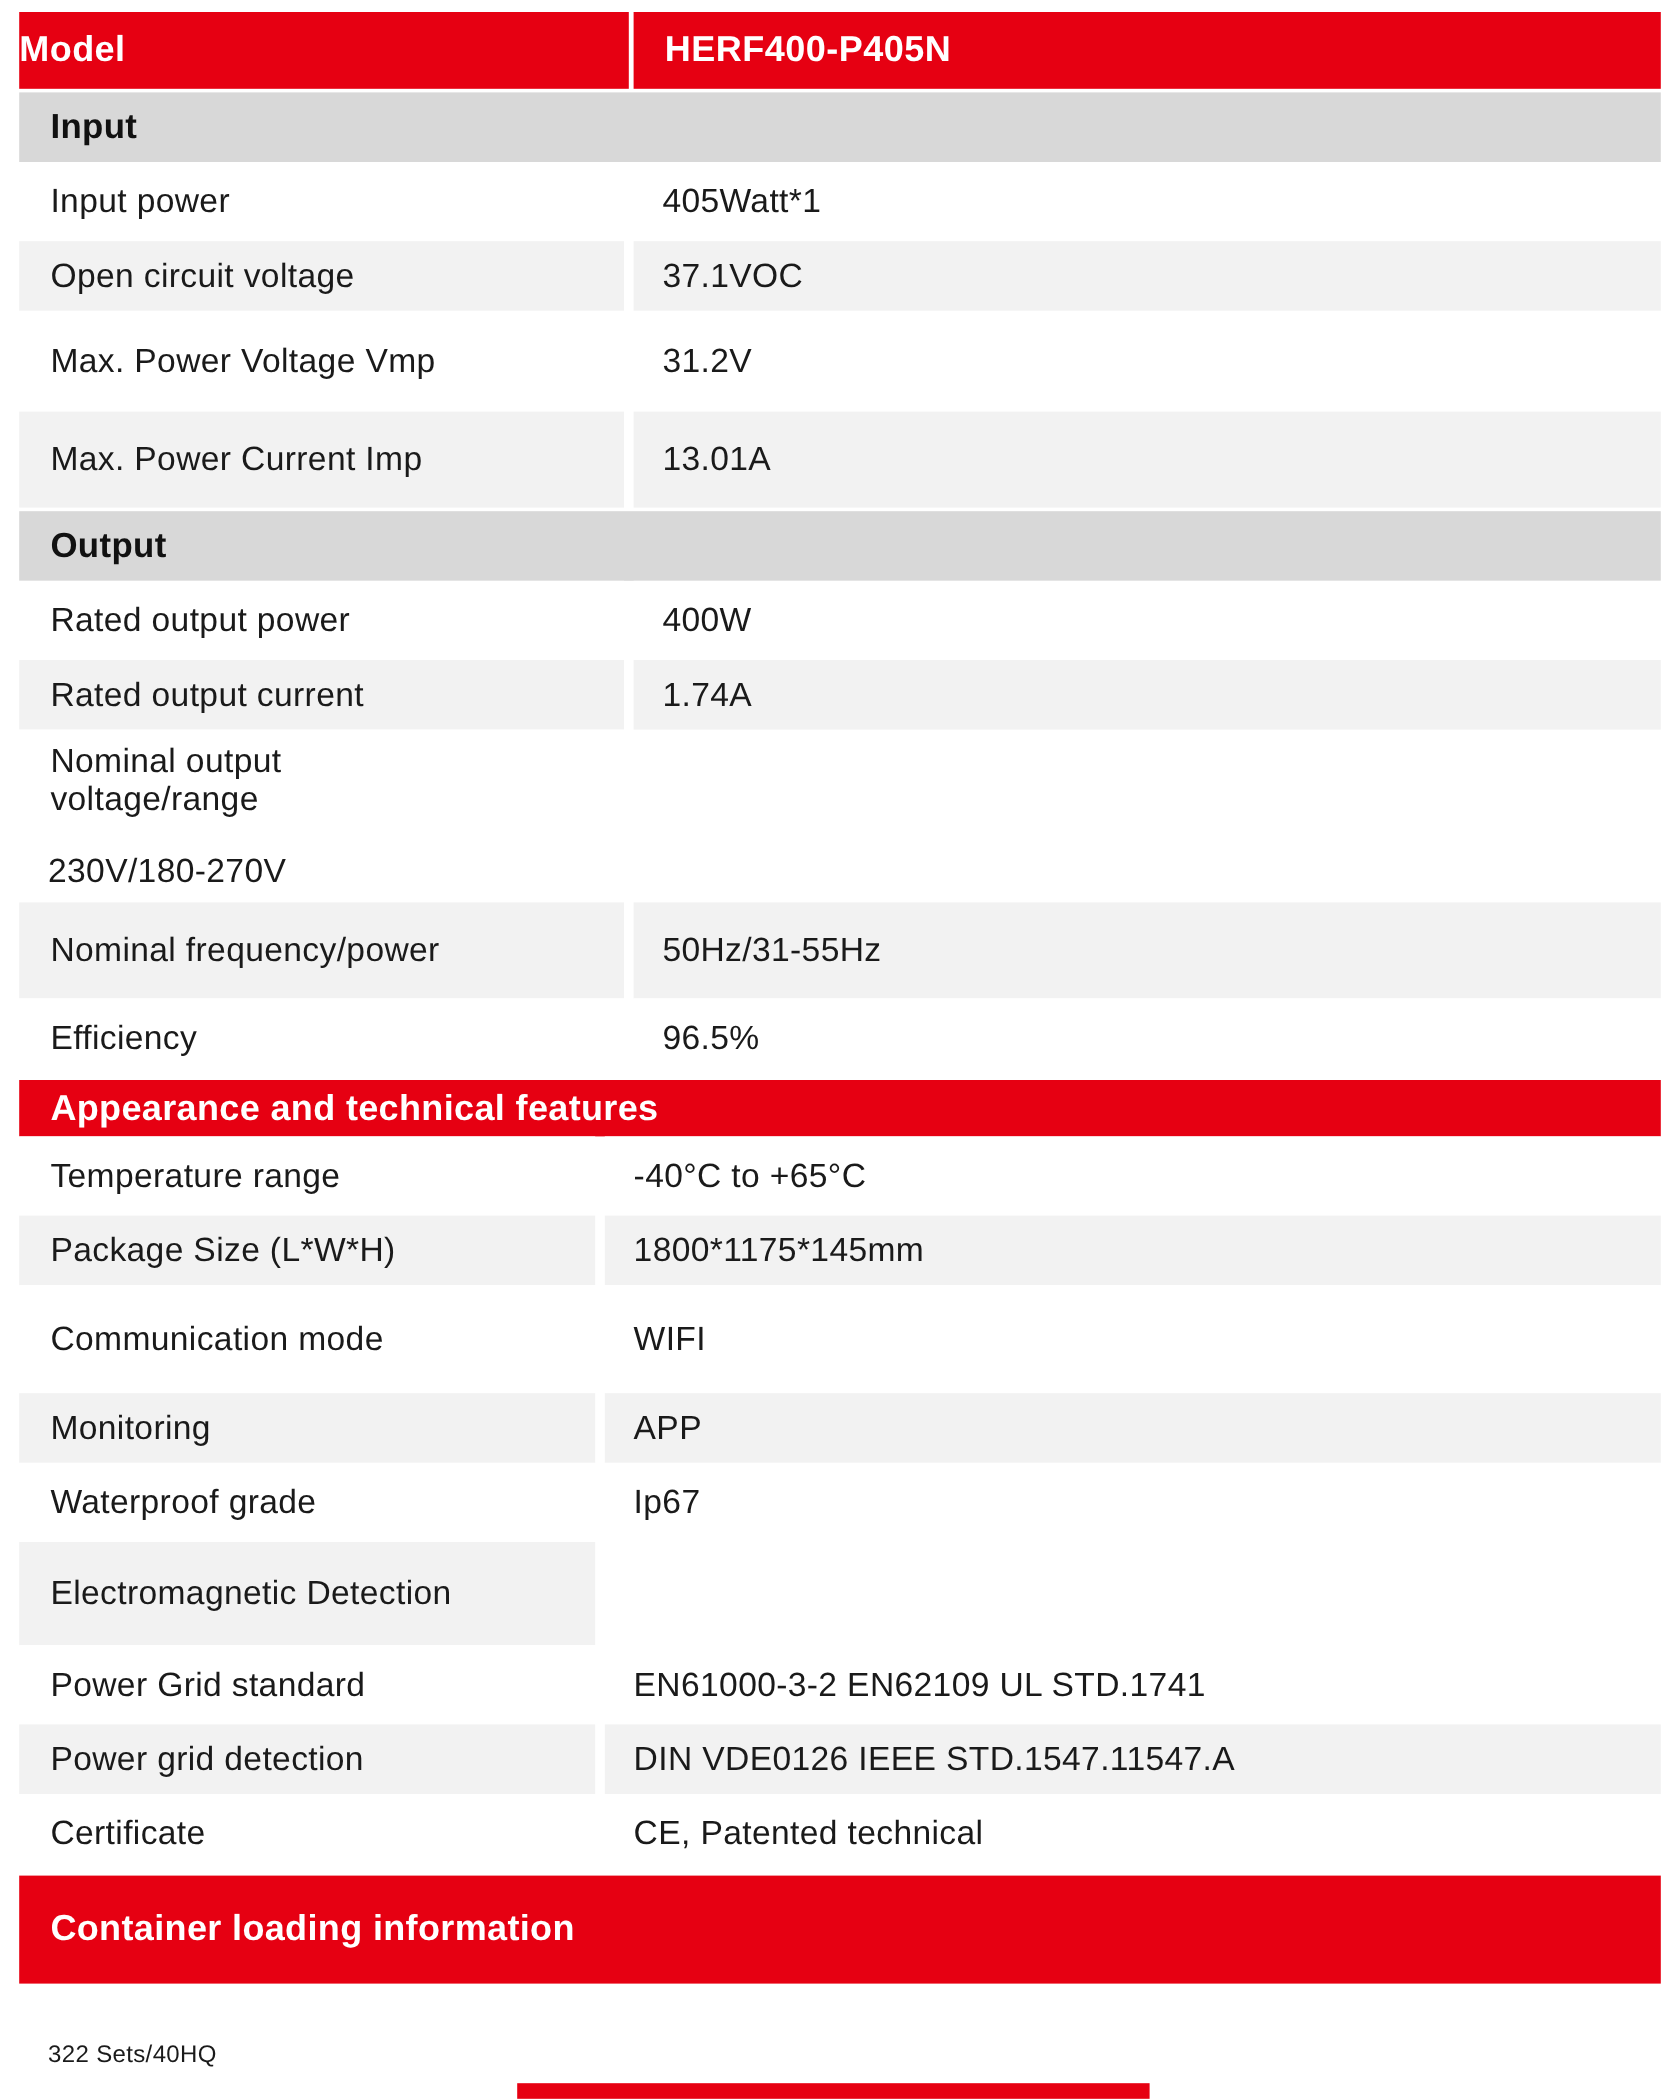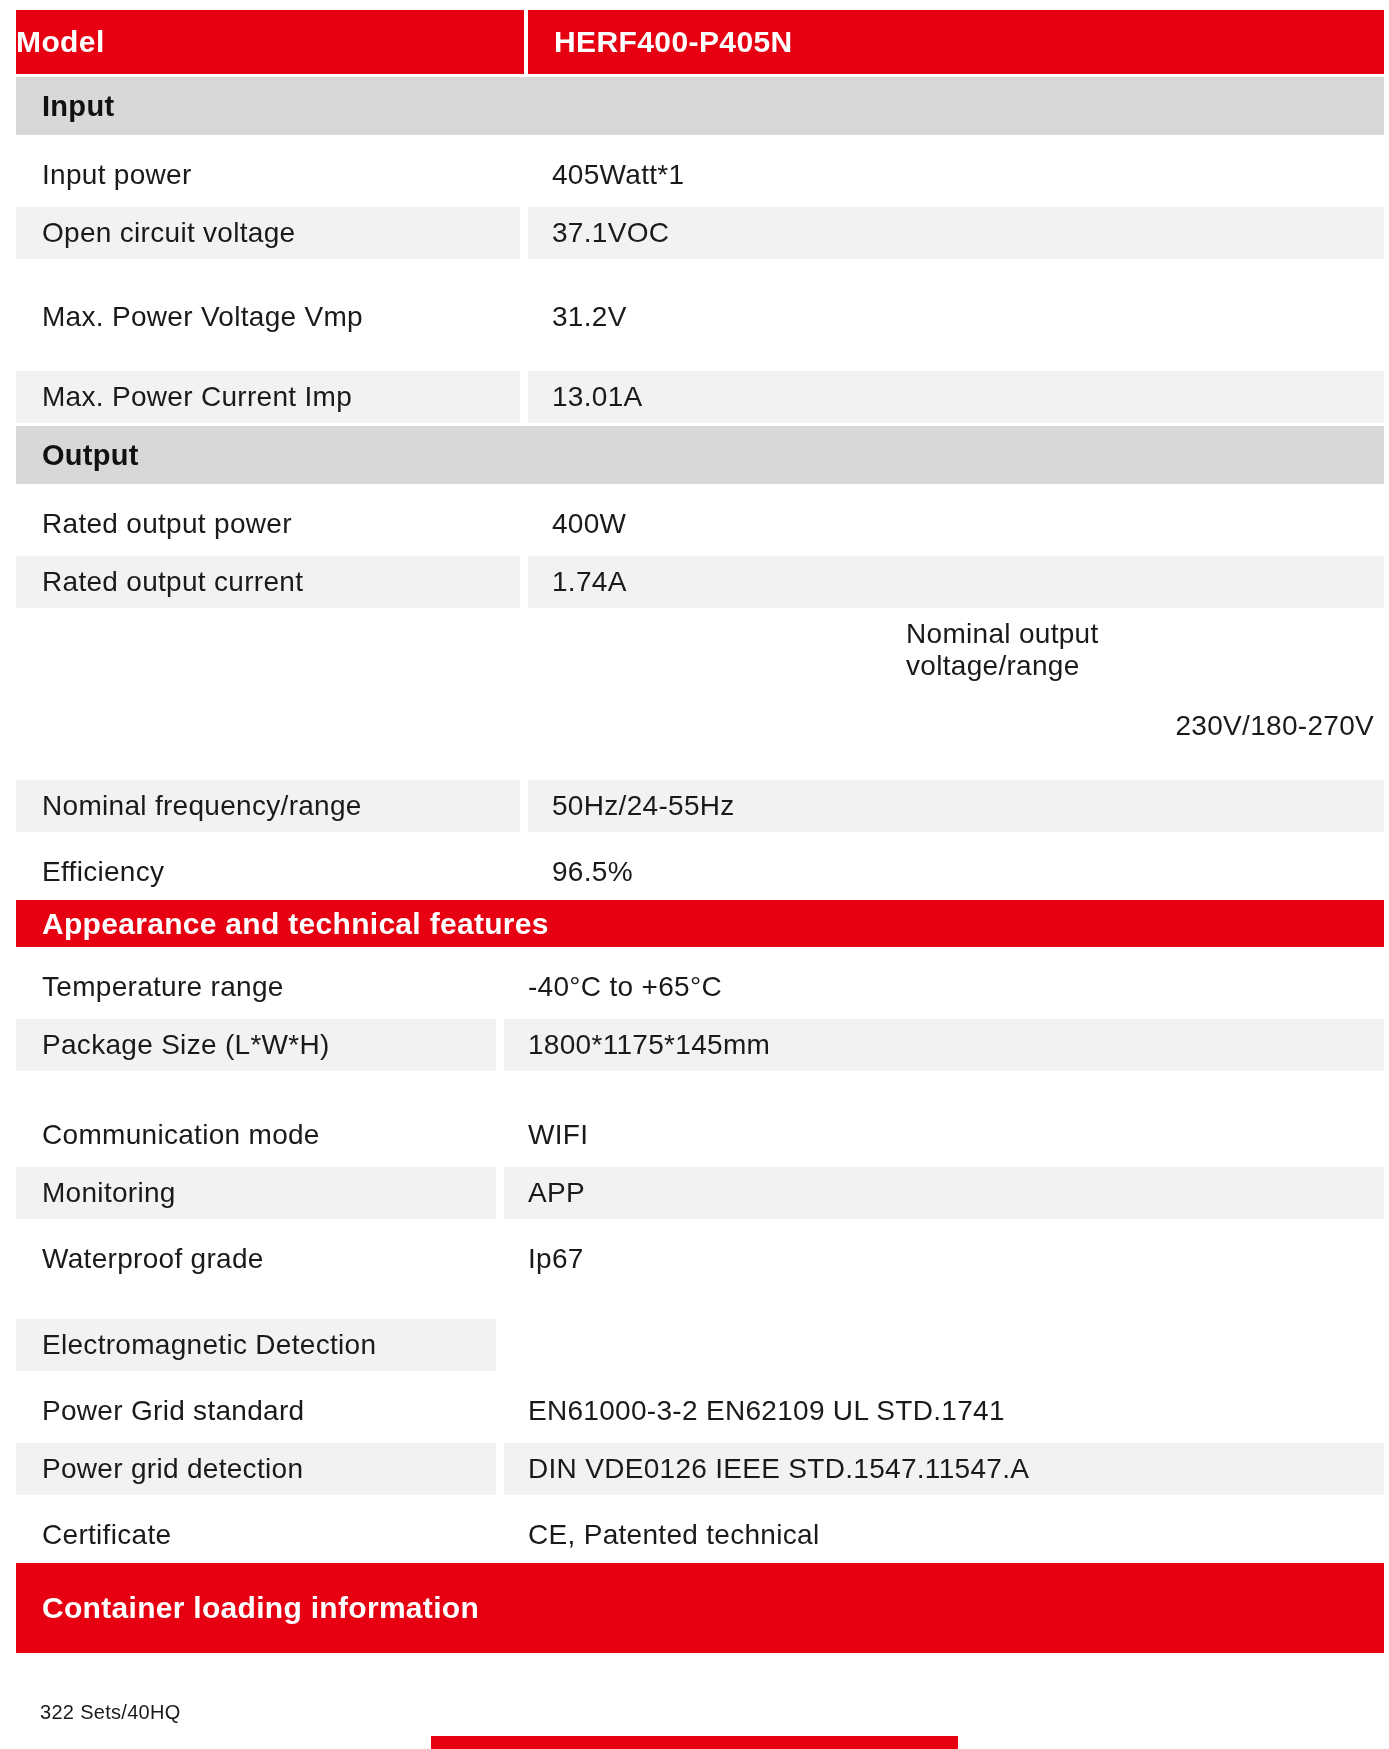--- a/index.html
+++ b/index.html
@@ -64,21 +64,21 @@
     letter-spacing:0.3px;
     background:#ffffff;
   }
   .row .cell-label{
     width:504px;
     padding:10px 10px 10px 26px;
     white-space:pre-line;
   }
   .row .cell-value{flex:1;padding:10px 10px 10px 24px;}
   .sec-appearance .row .cell-label{width:480px;}
-  .rows .row{min-height:66px;align-items:flex-end;}
+  .rows .row{min-height:66px;}
   .rows .row:nth-child(even){min-height:58px;}
   .rows .row:nth-child(even) .cell{background:var(--stripe-gray);}
   .sec-input .rows .row:nth-child(3){min-height:84px;}
   .sec-input .rows .row:nth-child(4){min-height:80px;}
   .sec-output .rows .row:nth-child(3){min-height:102px;flex-direction:column;}
   .sec-output .rows .row:nth-child(4){min-height:80px;}
   .sec-appearance .rows .row:nth-child(3){min-height:90px;}
   .sec-appearance .rows .row:nth-child(6){min-height:86px;}
   
   .footer-note{
@@ -136,22 +136,22 @@
           <div class="row">
             <div class="cell cell-label">Rated output current</div>
             <div class="cell cell-value">1.74A</div>
           </div>
           <div class="row">
             <div class="cell cell-label">Nominal output
 voltage/range</div>
             <div class="cell cell-value">230V/180-270V</div>
           </div>
           <div class="row">
-            <div class="cell cell-label">Nominal frequency/range</div>
-            <div class="cell cell-value">50Hz/24-55Hz</div>
+            <div class="cell cell-label">Nominal frequency/power</div>
+            <div class="cell cell-value">50Hz/31-55Hz</div>
           </div>
           <div class="row">
             <div class="cell cell-label">Efficiency</div>
             <div class="cell cell-value">96.5%</div>
           </div>
         </div>
       </section>
       <section class="sec sec-appearance">
         <div class="sec-header red">Appearance and technical features</div>
         <div class="rows">

